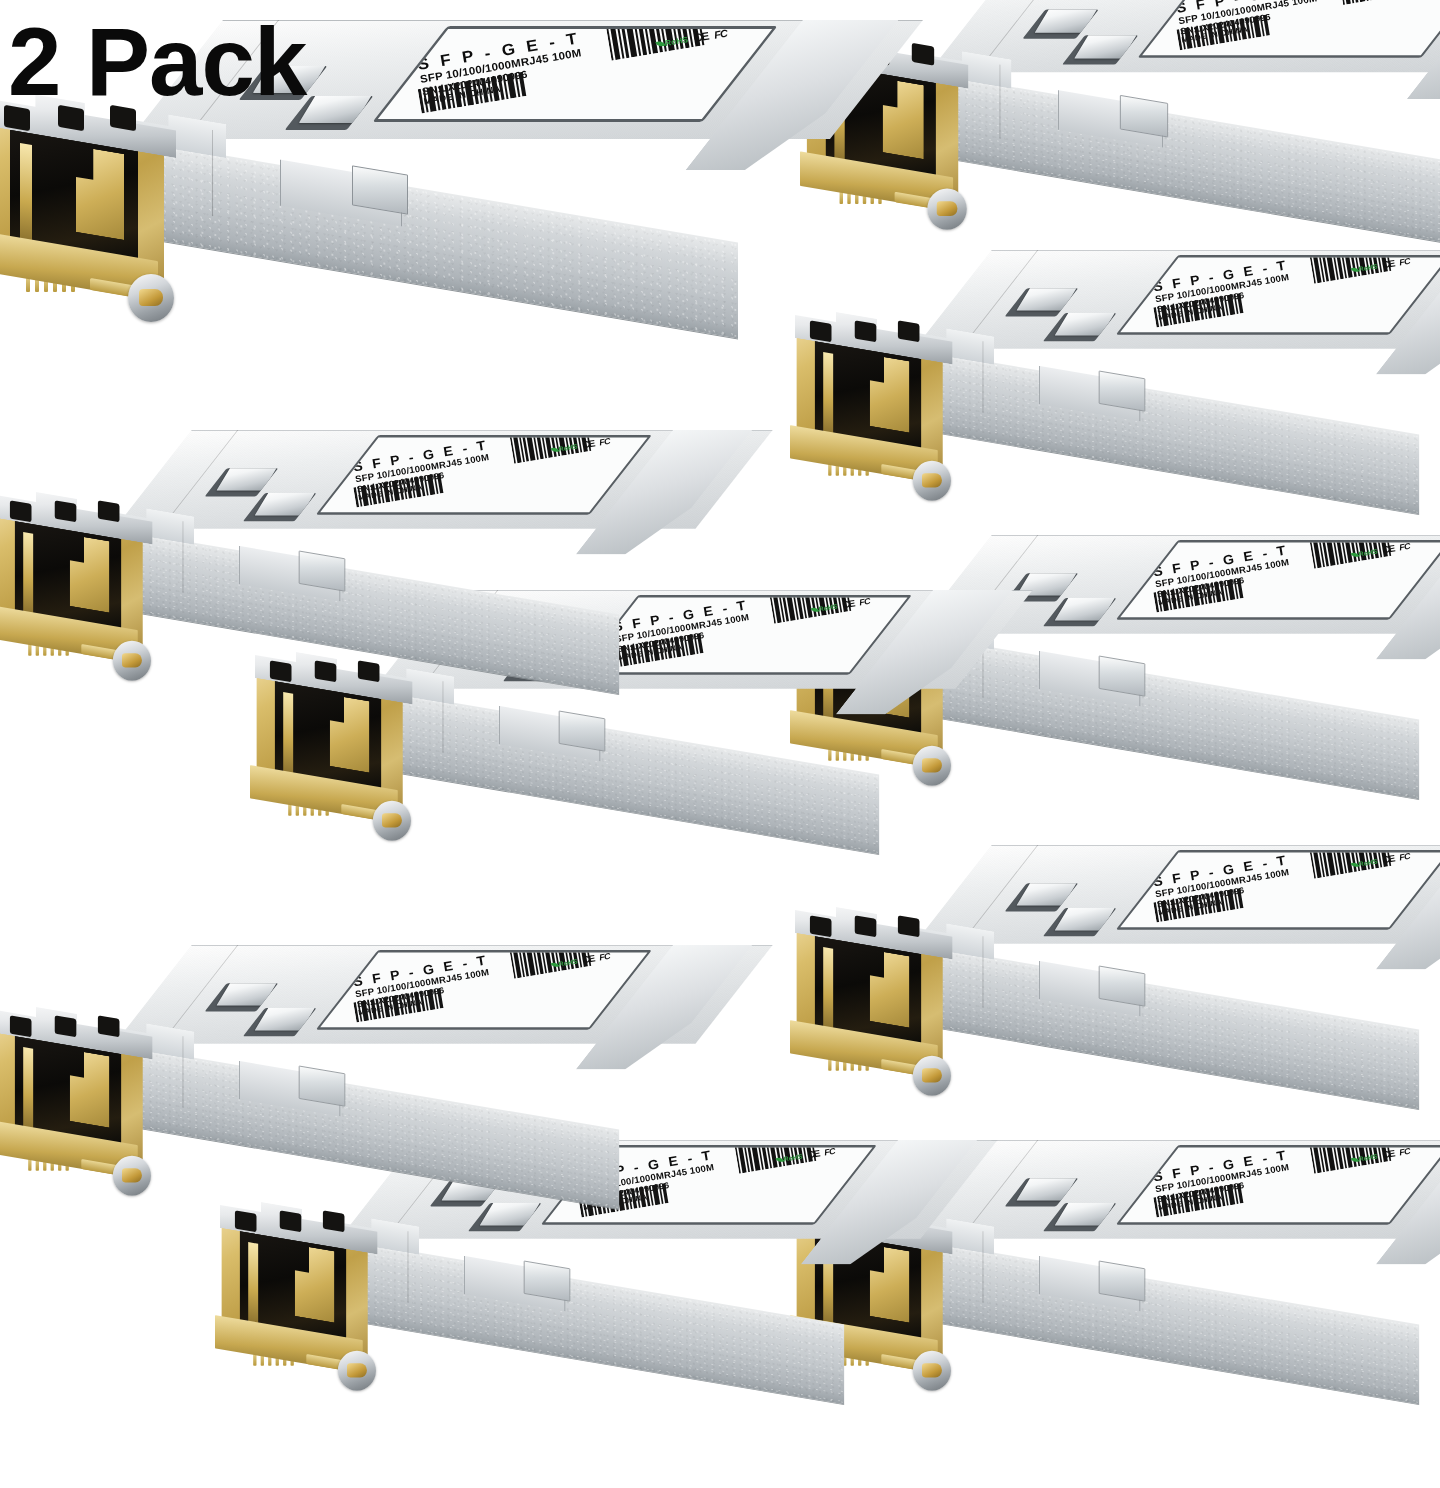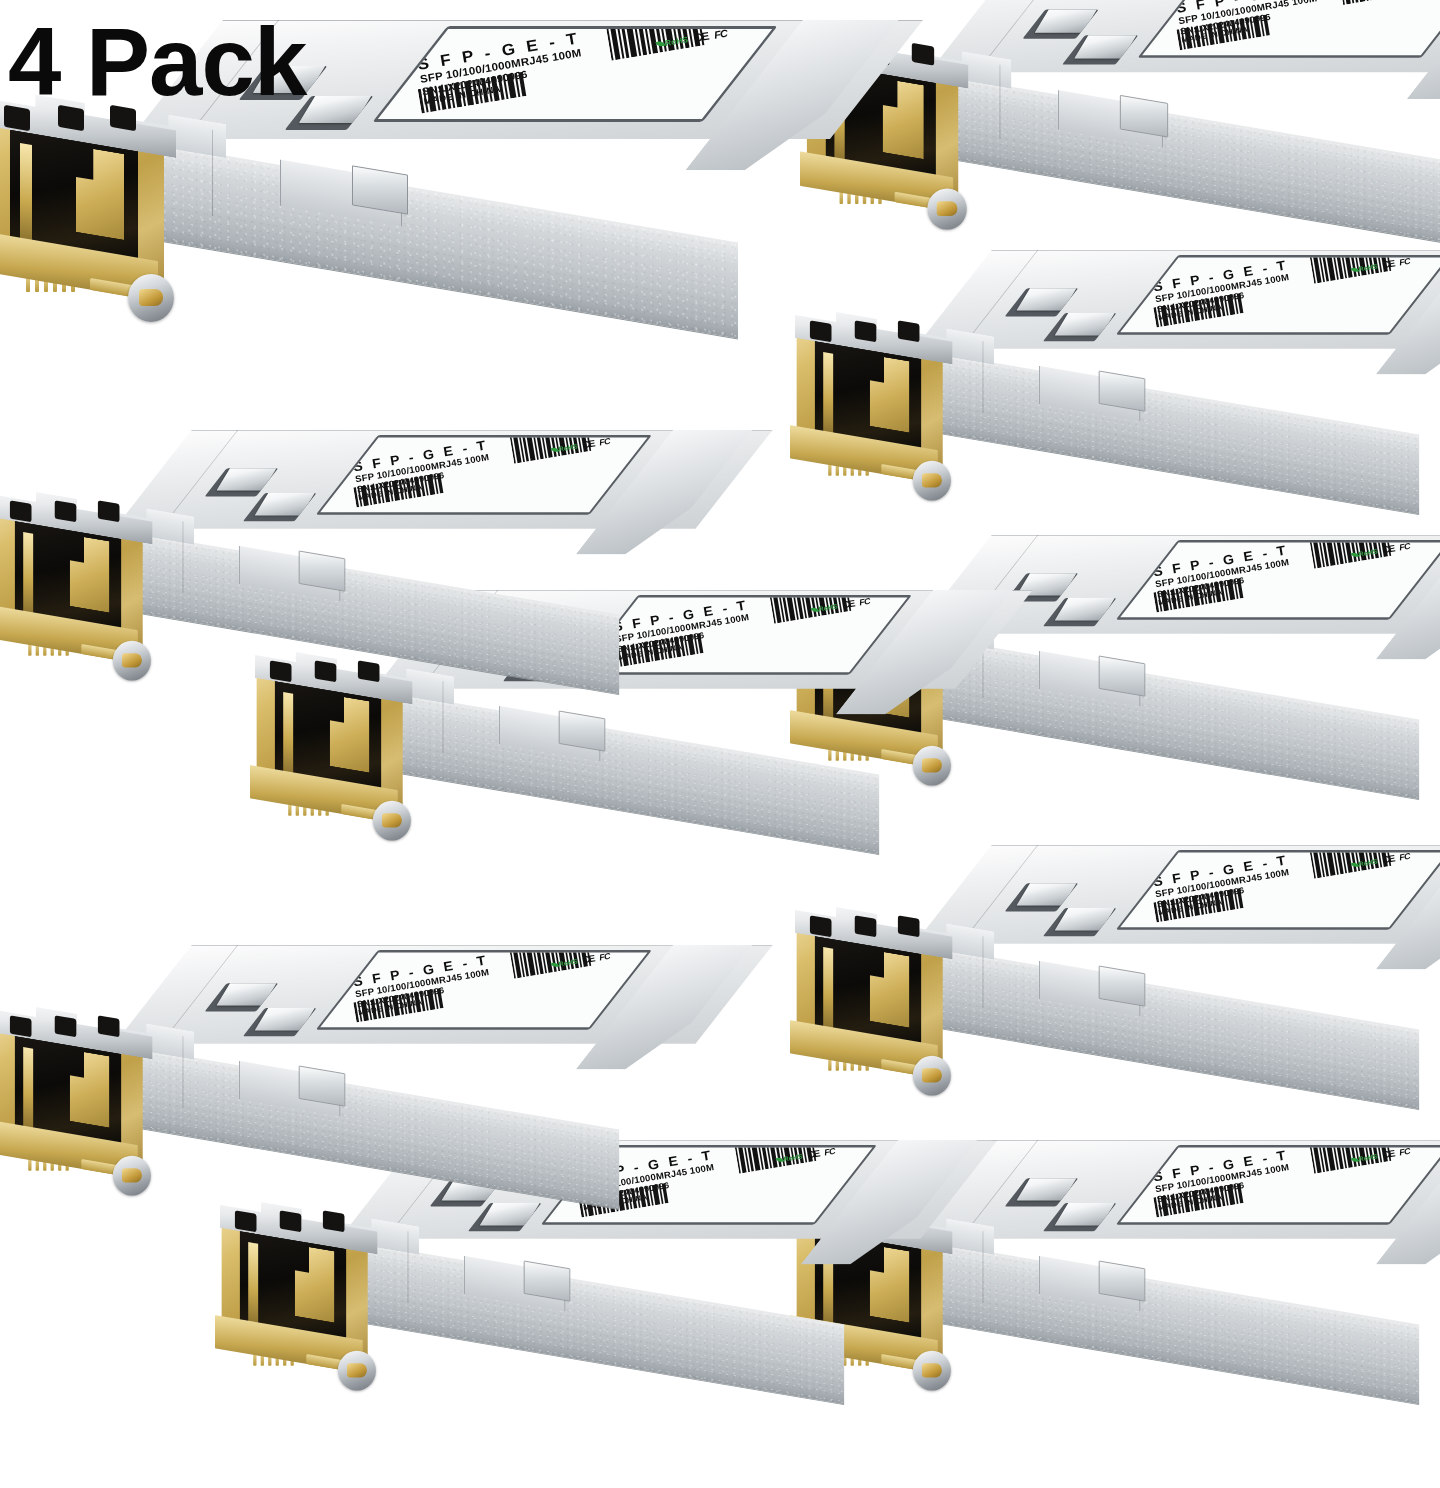--- a/index.html
+++ b/index.html
@@ -427,21 +427,21 @@
     background: linear-gradient(180deg, #f0f2f3, #cfd4d8);
     transform: skewY(9.6deg);
     clip-path: polygon(0 34%, 40% 34%, 40% 0, 100% 0, 100% 100%, 0 100%);
   }
 </style>
 </head>
 <body style="background: rgb(255, 255, 255);">
 
 <div id="stage" style="background: rgb(255, 255, 255);">
 
-  <div id="pack-headline">4 Pack</div>
+  <div id="pack-headline">2 Pack</div>
 
   <div id="modules-layer">
   <div class="module" style="left: -20px; top: 20px; z-index: 20; transform: scale(1);">
     <div class="module-inner">
 
       <div class="top-face"></div>
       <div class="top-seam"></div>
       <div class="tail-bevel"></div>
 
       <div class="vent vent-a">

